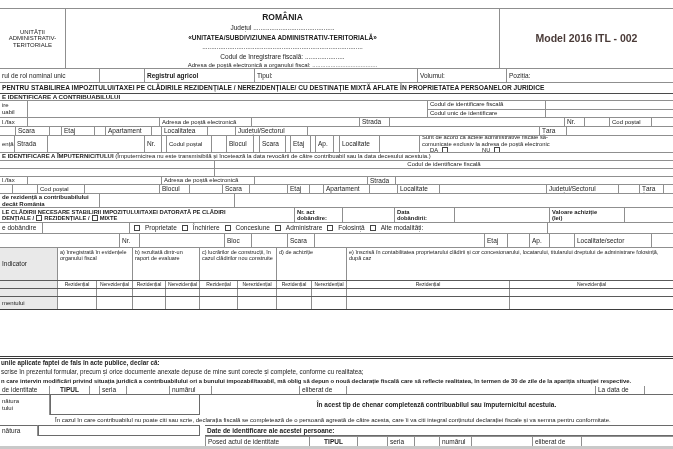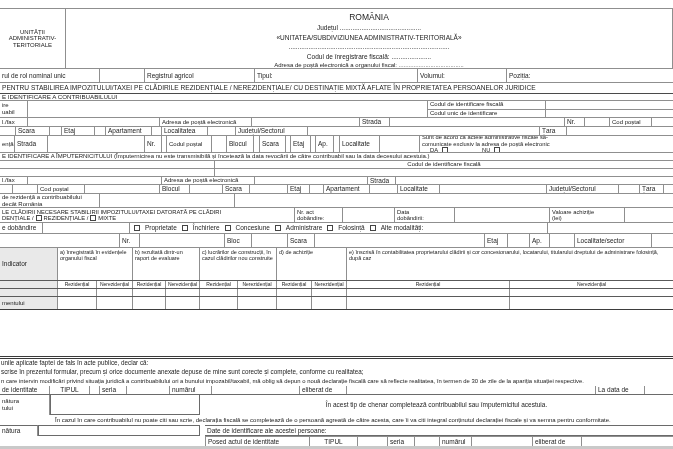--- a/index.html
+++ b/index.html
@@ -4,21 +4,21 @@
 <style>
   *{margin:0;padding:0;box-sizing:border-box}
   html,body{background:#ffffff}
   body{font-family:"Liberation Sans",sans-serif;color:#1c1c1c}
   .page{position:relative;width:673px;height:449px;background:#fff;overflow:hidden}
   .form{position:absolute;left:0;top:8px;width:673px;border-top:1px solid #8f8f8f}
   .r{display:flex;border-bottom:1px solid #8f8f8f;align-items:stretch}
   .c{border-right:1px solid #8f8f8f;padding:0 2px;display:flex;align-items:center;overflow:hidden;white-space:nowrap;font-size:6.5px;line-height:1.1}
   .nor{border-right:none}
   .nob{border:none}
-  .b{font-weight:normal}
+  .b{font-weight:bold}
   .ctr{justify-content:center;text-align:center}
   .col{flex-direction:column;justify-content:center;align-items:flex-start}
   .colc{flex-direction:column;justify-content:center;align-items:center}
   .wrap{white-space:normal}
   .tiny{font-size:5.5px}
   .t5{font-size:5px}
   .gray{background:#e9e9e9}
   .cb{display:inline-block;width:6px;height:6px;border:1px solid #444;background:#fff;flex:none;margin:0 2px;vertical-align:middle}
   .seg{display:flex;padding:0}
   .seg>i{flex:1;border-right:1px solid #7d7d7d}
@@ -42,20 +42,21 @@
       <span>TERITORIALE</span>
     </div>
     <div class="c colc" style="flex:1;justify-content:flex-start;padding-top:2px">
       <div class="hline b" style="font-size:8.5px">ROMÂNIA</div>
       <div class="hline"><span>Județul</span> <span>.............................................</span></div>
       <div class="hline b t5">«UNITATEA/SUBDIVIZIUNEA ADMINISTRATIV-TERITORIALĂ»</div>
       <div class="hline">.........................................................................................</div>
       <div class="hline"><span>Codul de înregistrare fiscală:</span> <span>......................</span></div>
       <div class="hline" style="font-size:6px"><span>Adresa de poștă electronică a organului fiscal:</span> <span>.......................................</span></div>
     </div>
+    <div class="c model nor">Model 2016 ITL - 002</div>
   </div>
 
   <div class="r" style="height:14px">
     <div class="c" style="width:100px">rul de rol nominal unic</div>
     <div class="c" style="width:45px"></div>
     <div class="c b" style="width:110px">Registrul agricol</div>
     <div class="c" style="width:163px">Tipul:</div>
     <div class="c" style="width:89px">Volumul:</div>
     <div class="c nor" style="flex:1">Poziția:</div>
   </div>

